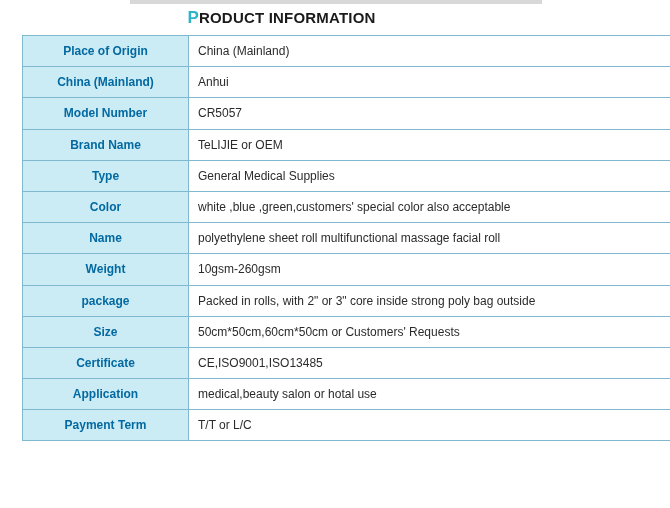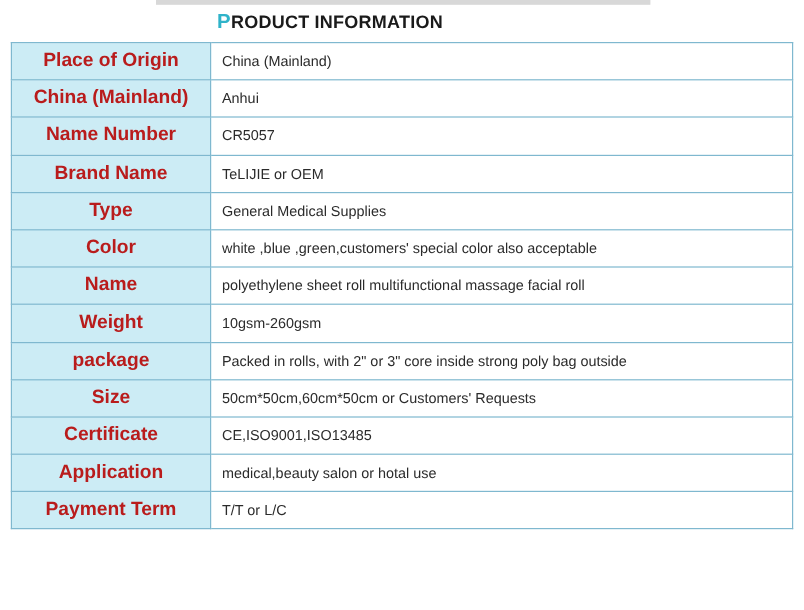--- a/index.html
+++ b/index.html
@@ -11,20 +11,21 @@
     height: 508px;
     background: #ffffff;
     font-family: "Liberation Sans", sans-serif;
     overflow: hidden;
   }
   .page {
     position: relative;
     width: 550px;
     height: 508px;
     box-sizing: border-box;
+    padding-left: 13px;
   }
   .top-strip {
     position: absolute;
     top: 0;
     left: 130px;
     width: 412px;
     height: 4px;
     background: #d8d8d8;
   }
   .title {
@@ -53,22 +54,22 @@
     height: 28.2px;
     font-size: 12px;
     color: #2b2b2b;
     vertical-align: middle;
   }
   .spec-table td.label {
     width: 163px;
     background: #ccecf5;
     text-align: center;
     font-weight: bold;
-    color: #b91c1c;
-    font-size: 16px;
+    color: #0369a1;
+    font-size: 12px;
   }
   .spec-table td.value {
     background: #ffffff;
     padding-left: 9px;
     text-align: left;
     font-size: 12px;
   }
 </style>
 </head>
 <body>
@@ -83,21 +84,21 @@
     <tbody>
       <tr>
         <td class="label">Place of Origin</td>
         <td class="value">China (Mainland)</td>
       </tr>
       <tr>
         <td class="label">China (Mainland)</td>
         <td class="value">Anhui</td>
       </tr>
       <tr>
-        <td class="label">Name Number</td>
+        <td class="label">Model Number</td>
         <td class="value">CR5057</td>
       </tr>
       <tr>
         <td class="label">Brand Name</td>
         <td class="value">TeLIJIE or OEM</td>
       </tr>
       <tr>
         <td class="label">Type</td>
         <td class="value">General Medical Supplies</td>
       </tr>

